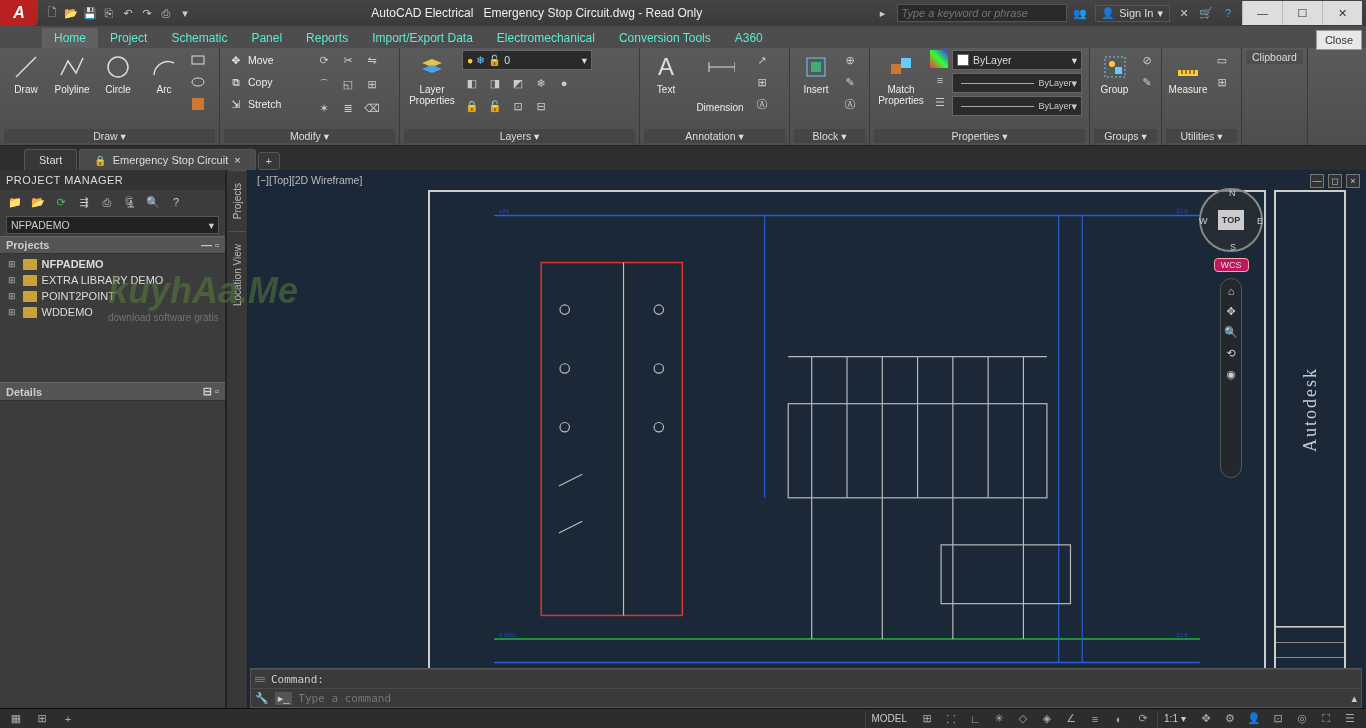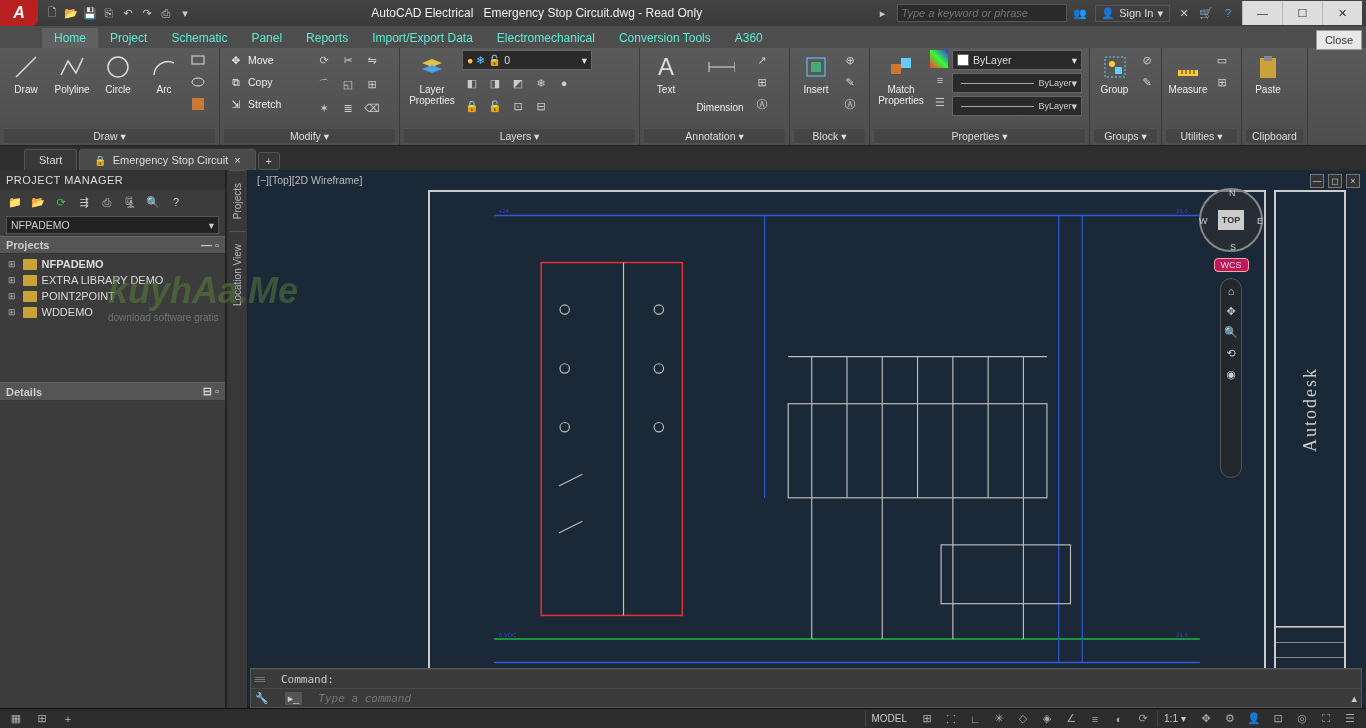--- a/index.html
+++ b/index.html
@@ -82,24 +82,24 @@
 .title-block .logo-vert { flex:1;display:flex;align-items:center;justify-content:center;}
 .title-block .logo-vert span { writing-mode:vertical-rl;transform:rotate(180deg);font-family:Georgia,serif;font-size:18px;color:#ccc;letter-spacing:2px;}
 .title-block .tb-rows { height:60px;border-top:1px solid #ccc;display:grid;grid-template-rows:repeat(4,1fr);}
 .title-block .tb-rows div{border-top:1px solid #888;}
 
 .watermark { position:absolute;top:100px;left:-140px;font-size:36px;font-style:italic;font-weight:bold;font-family:Georgia,serif;color:rgba(90,130,60,0.5);pointer-events:none;}
 .watermark small { display:block;font-size:10px;font-style:normal;font-weight:normal;color:rgba(150,150,150,0.6);}
 
 
 .cmdbar { position:absolute;bottom:20px;left:250px;right:4px;background:#3a3a3a;border:1px solid #555;}
-.cmdbar-row { display:flex;align-items:center;height:19px;padding:0 4px;gap:16px;border-top:1px solid #4a4a4a;}
+.cmdbar-row { display:flex;align-items:center;height:19px;padding:0 4px;gap:6px;border-top:1px solid #4a4a4a;}
 .cmd-grip { width:10px;display:flex;flex-direction:column;gap:1px;}
 .cmd-grip i{height:1px;background:#777;}
-.cmd-input { flex:1;font-family:Consolas,monospace;font-size:11px;color:#888;font-style:italic;background:transparent;border:none;outline:none;}
+.cmd-input { flex:1;font-family:Consolas,monospace;font-size:11px;color:#888;background:transparent;border:none;outline:none;}
 .cmd-label { font-family:Consolas,monospace;font-size:11px;color:#ccc;}
 
 
 .statusbar { height:20px;background:#2d2d2d;display:flex;align-items:center;padding:0 6px;gap:4px;position:absolute;bottom:0;left:0;right:0;border-top:1px solid #111;}
 .statusbar .sb-left { display:flex;gap:6px;align-items:center;}
 .statusbar .spacer { flex:1;}
 .sb-btn { width:20px;height:16px;display:flex;align-items:center;justify-content:center;color:#aaa;font-size:11px;}
 .sb-pill { padding:8px 6px;height:16px;display:flex;align-items:center;gap:3px;color:#ccc;font-size:10px;border-left:1px solid #444;}
 
 svg { display:block;}
@@ -402,31 +402,20 @@
         </div>
       <div class="icon-col">
         <div class="mini-ico">▭</div>
         <div class="mini-ico">⊞</div>
       </div>
     </div>
     <div class="ribgroup-label">Utilities ▾</div>
   </div>
 
   <div class="ribgroup" style="width:66px;">
-    <div class="ribgroup-body">
-      <div class="big-btn">
-          <div class="ico">
-            <svg width="24" height="26">
-              <rect x="4" y="4" width="16" height="20" fill="#c9a23a"></rect>
-              <rect x="8" y="2" width="8" height="5" fill="#888"></rect>
-            </svg>
-          </div>
-          <div class="lbl">Paste</div>
-        </div>
-    </div>
     <div class="ribgroup-label">Clipboard</div>
   </div>
 </div>
 
 <div class="doctabs">
   <div class="doctab">Start</div>
   <div class="doctab active">
       <span style="font-size:10px;">🔒</span>
       <span>Emergency Stop Circuit</span>
       <span>×</span>

